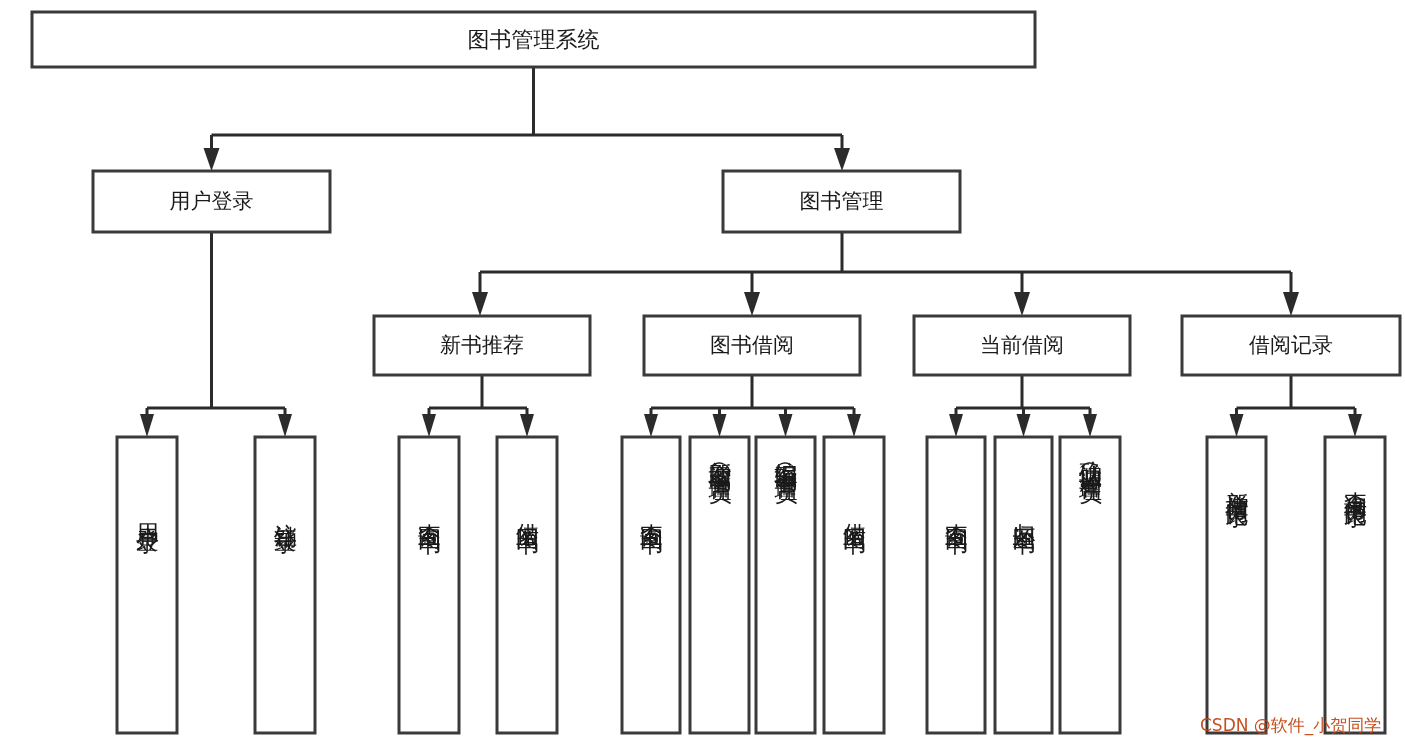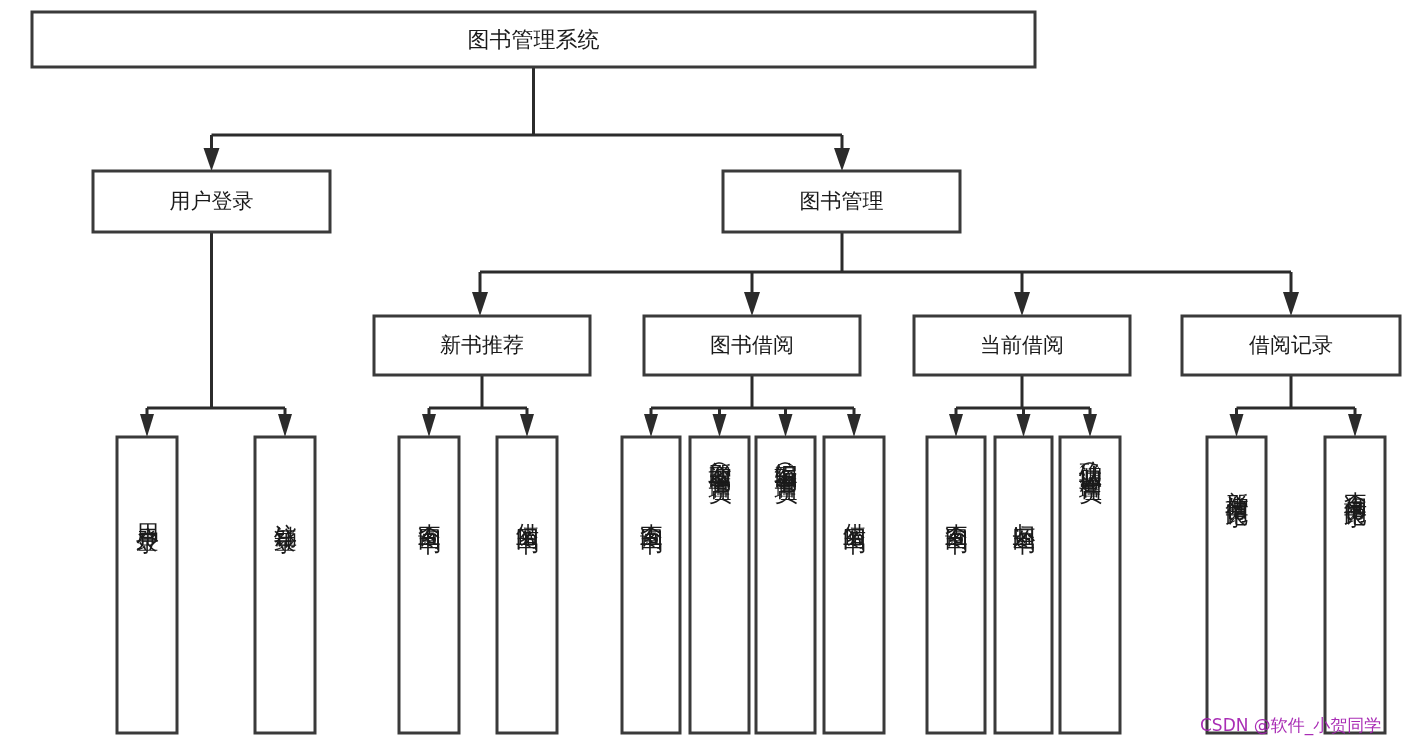--- a/index.html
+++ b/index.html
@@ -65,21 +65,21 @@
     color: #1a1a1a;
     letter-spacing: 3px;
     white-space: nowrap;
   }
   .watermark {
     position: absolute;
     left: 1188px;
     top: 714px;
     font-family: "DejaVu Sans", "Liberation Sans", sans-serif;
     font-size: 17px;
-    color: #a21caf;
+    color: #c2410c;
     opacity: 0.92;
     white-space: nowrap;
     pointer-events: none;
   }
 </style>
 </head>
 <body>
 
 <div id="diagram-root">
 

